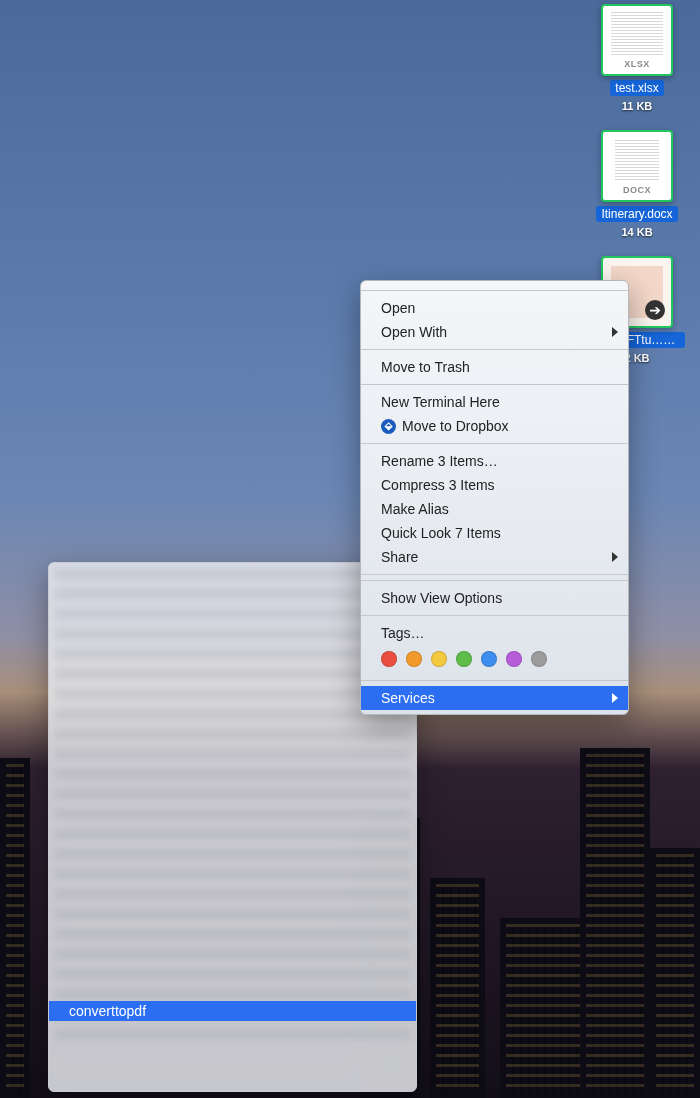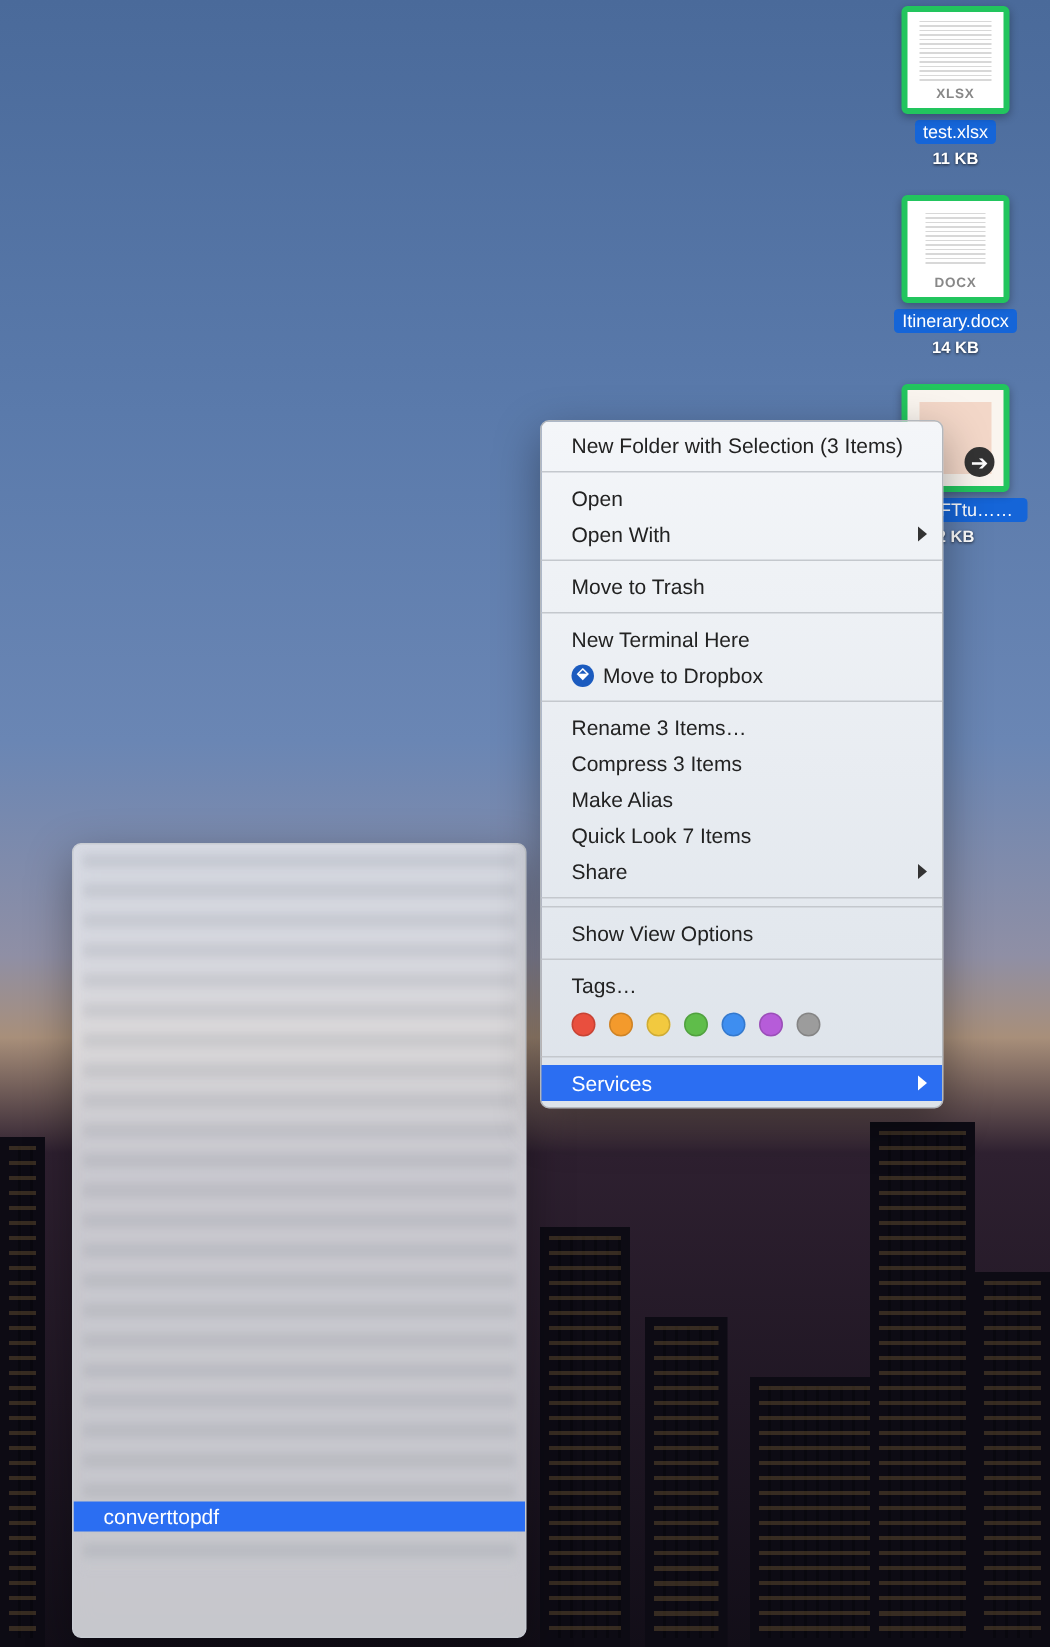--- a/index.html
+++ b/index.html
@@ -51,21 +51,21 @@
   .desktop-icon {
     position: absolute;
     width: 96px;
     text-align: center;
     cursor: default;
   }
   .desktop-icon .thumb {
     width: 72px;
     height: 72px;
     margin: 0 auto 4px;
-    border: 4px solid #22c55e;
+    border: 2px solid #22c55e;
     border-radius: 4px;
     background: #fff;
     box-shadow: 0 2px 6px rgba(0,0,0,0.3);
     padding: 4px;
     display: flex;
     align-items: flex-end;
     justify-content: center;
     position: relative;
   }
   .desktop-icon .paper {
@@ -171,21 +171,21 @@
   .tags {
     display:flex; gap:9px; padding:6px 20px 8px;
   }
   .tagdot { width:16px; height:16px; border-radius:50%; box-shadow: inset 0 0 0 1px rgba(0,0,0,0.15); }
 
   
   .submenu {
     position: absolute;
     top: 562px;
     left: 48px;
-    width: 303px;
+    width: 369px;
     height: 530px;
     background: rgba(230,232,236,0.85);
     border: 1px solid #c8ccd2;
     border-radius: 6px;
     box-shadow: 0 10px 30px rgba(0,0,0,0.35);
     backdrop-filter: blur(8px);
     overflow:hidden;
   }
   .submenu .blurfill {
     position:absolute; inset:6px 6px 44px 6px;
@@ -245,23 +245,20 @@
 </div>
 
 <div class="submenu">
   <div class="blurfill"></div>
   <div class="hlitem">
     <span>converttopdf</span>
   </div>
 </div>
 
 <div class="context-menu">
-  <div class="item">
-    <span>New Folder with Selection (3 Items)</span>
-  </div>
   <div class="sep"></div>
   <div class="item">
     <span>Open</span>
   </div>
   <div class="item">
     <span>Open With</span>
     <span class="arrow"></span>
   </div>
   <div class="sep"></div>
   <div class="item">

